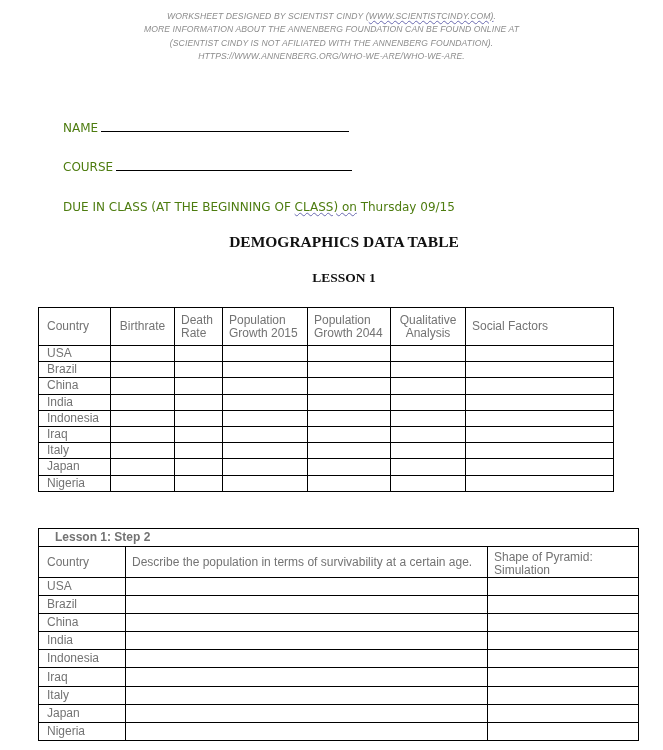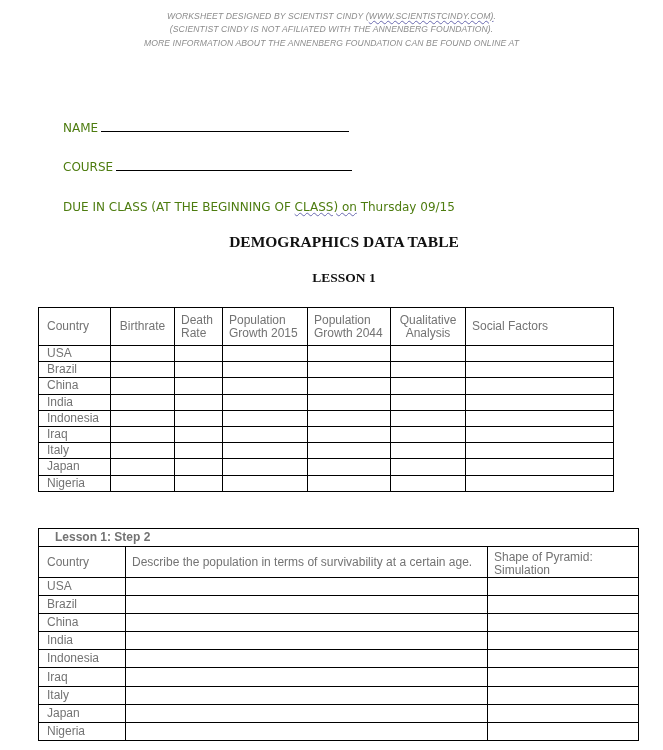--- a/index.html
+++ b/index.html
@@ -38,22 +38,23 @@
   #t2 tr.head { height: 28px; }
   #t2 tr.row { height: 18.1px; }
   #t2 td.country { padding-left: 8px; }
   #t2 th.pyr { white-space: normal; vertical-align: top; padding-top: 4px; line-height: 13px; }
 </style>
 </head>
 <body>
 
 <div class="header-note">
   <span class="line"><span>WORKSHEET DESIGNED BY SCIENTIST CINDY (</span><span class="squiggle">WWW.SCIENTISTCINDY.COM)</span><span>.</span></span>
+  <span class="line">MORE INFORMATION ABOUT THE ANNENBERG FOUNDATION CAN BE FOUND ONLINE AT</span>
   <span class="line">(SCIENTIST CINDY IS NOT AFILIATED WITH THE ANNENBERG FOUNDATION).</span>
-  <span class="line">MORE INFORMATION ABOUT THE ANNENBERG FOUNDATION CAN BE FOUND ONLINE AT</span>
+  <span class="line">HTTPS://WWW.ANNENBERG.ORG/WHO-WE-ARE/WHO-WE-ARE.</span>
 </div>
 
 <div class="field field-name">
   <span>NAME</span><span class="blank"></span>
 </div>
 <div class="field field-course">
   <span>COURSE</span><span class="blank"></span>
 </div>
 <div class="field field-due">
   <span>DUE IN CLASS (AT THE BEGINNING OF </span><span class="wavy">CLASS)  on</span><span> Thursday 09/15</span>

